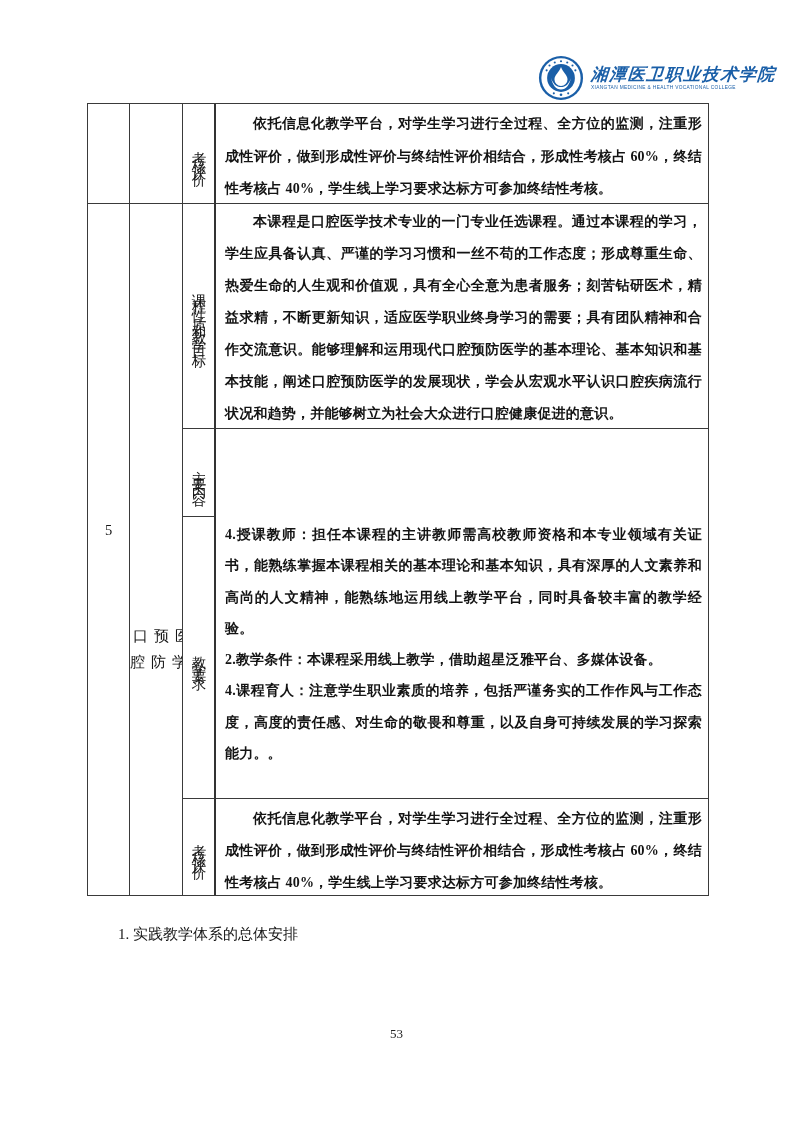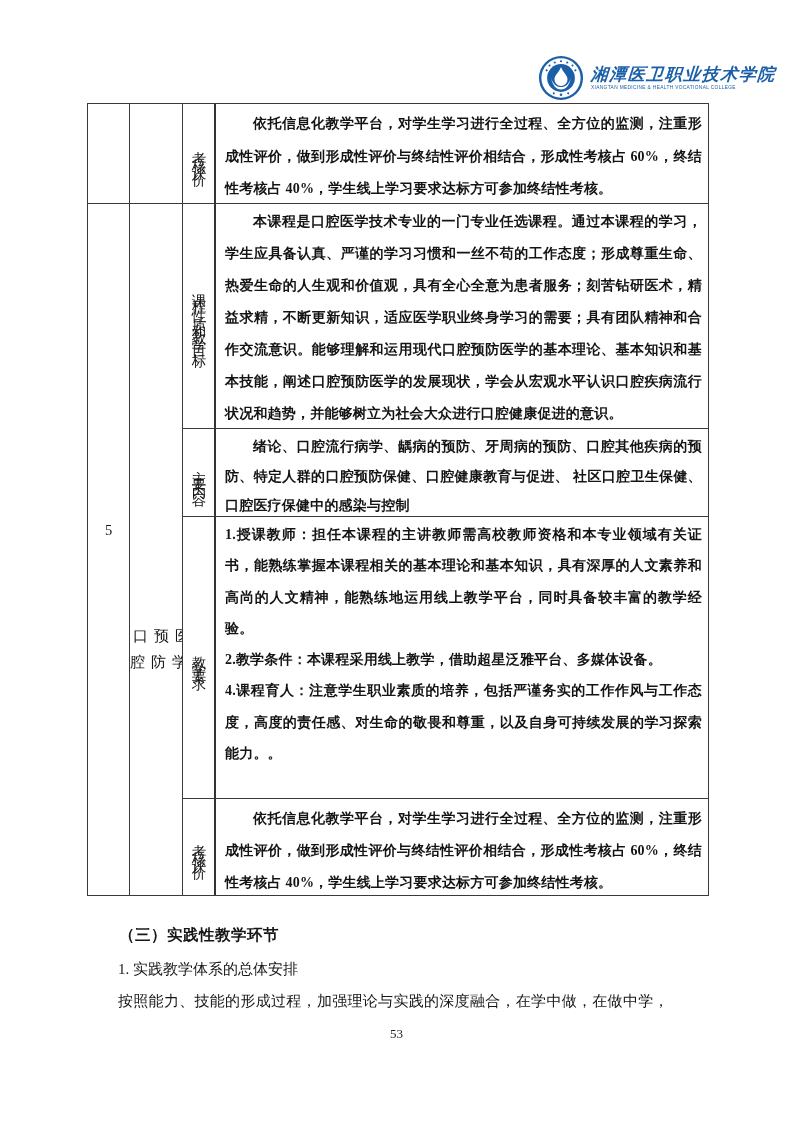--- a/index.html
+++ b/index.html
@@ -126,40 +126,35 @@
   <div class="cell brt bb c-label tall" style="grid-column:3; grid-row:2;">
     <span>课程性质和教学目标</span>
   </div>
   <div class="cell bb c-content lh-b1" style="grid-column:4; grid-row:2;">
     <p>本课程是口腔医学技术专业的一门专业任选课程。通过本课程的学习，学生应具备认真、严谨的学习习惯和一丝不苟的工作态度；形成尊重生命、热爱生命的人生观和价值观，具有全心全意为患者服务；刻苦钻研医术，精益求精，不断更新知识，适应医学职业终身学习的需要；具有团队精神和合作交流意识。能够理解和运用现代口腔预防医学的基本理论、基本知识和基本技能，阐述口腔预防医学的发展现状，学会从宏观水平认识口腔疾病流行状况和趋势，并能够树立为社会大众进行口腔健康促进的意识。</p>
   </div>
 
   <div class="cell brt bb c-label" style="grid-column:3; grid-row:3;">
     <span>主要内容</span>
   </div>
-  <div class="cell bb c-content lh-b2" style="grid-column:4; grid-row:3;">
-    <p>绪论、口腔流行病学、龋病的预防、牙周病的预防、口腔其他疾病的预防、特定人群的口腔预防保健、口腔健康教育与促进、 社区口腔卫生保健、口腔医疗保健中的感染与控制</p>
-  </div>
 
   <div class="cell brt bb c-label" style="grid-column:3; grid-row:4;">
     <span>教学要求</span>
   </div>
   <div class="cell bb c-content no-indent lh-b3" style="grid-column:4; grid-row:4;">
-    <p>1.授课教师：担任本课程的主讲教师需高校教师资格和本专业领域有关证书，能熟练掌握本课程相关的基本理论和基本知识，具有深厚的人文素养和高尚的人文精神，能熟练地运用线上教学平台，同时具备较丰富的教学经验。</p>
+    <p>4.授课教师：担任本课程的主讲教师需高校教师资格和本专业领域有关证书，能熟练掌握本课程相关的基本理论和基本知识，具有深厚的人文素养和高尚的人文精神，能熟练地运用线上教学平台，同时具备较丰富的教学经验。</p>
     <p>2.教学条件：本课程采用线上教学，借助超星泛雅平台、多媒体设备。</p>
     <p>4.课程育人：注意学生职业素质的培养，包括严谨务实的工作作风与工作态度，高度的责任感、对生命的敬畏和尊重，以及自身可持续发展的学习探索能力。。</p>
   </div>
 
   <div class="cell brt c-label" style="grid-column:3; grid-row:5;">
     <span>考核评价</span>
   </div>
   <div class="cell c-content lh-b4" style="grid-column:4; grid-row:5;">
     <p>依托信息化教学平台，对学生学习进行全过程、全方位的监测，注重形成性评价，做到形成性评价与终结性评价相结合，形成性考核占 60%，终结性考核占 40%，学生线上学习要求达标方可参加终结性考核。</p>
   </div>
 </div>
 
 <div class="body-text">
-  <p class="section-heading">（三）实践性教学环节</p>
   <p class="sub-heading">1. 实践教学体系的总体安排</p>
-  <p class="body-par">按照能力、技能的形成过程，加强理论与实践的深度融合，在学中做，在做中学，</p>
 </div>
 
 <div class="page-number">53</div>
 
 </body></html>

